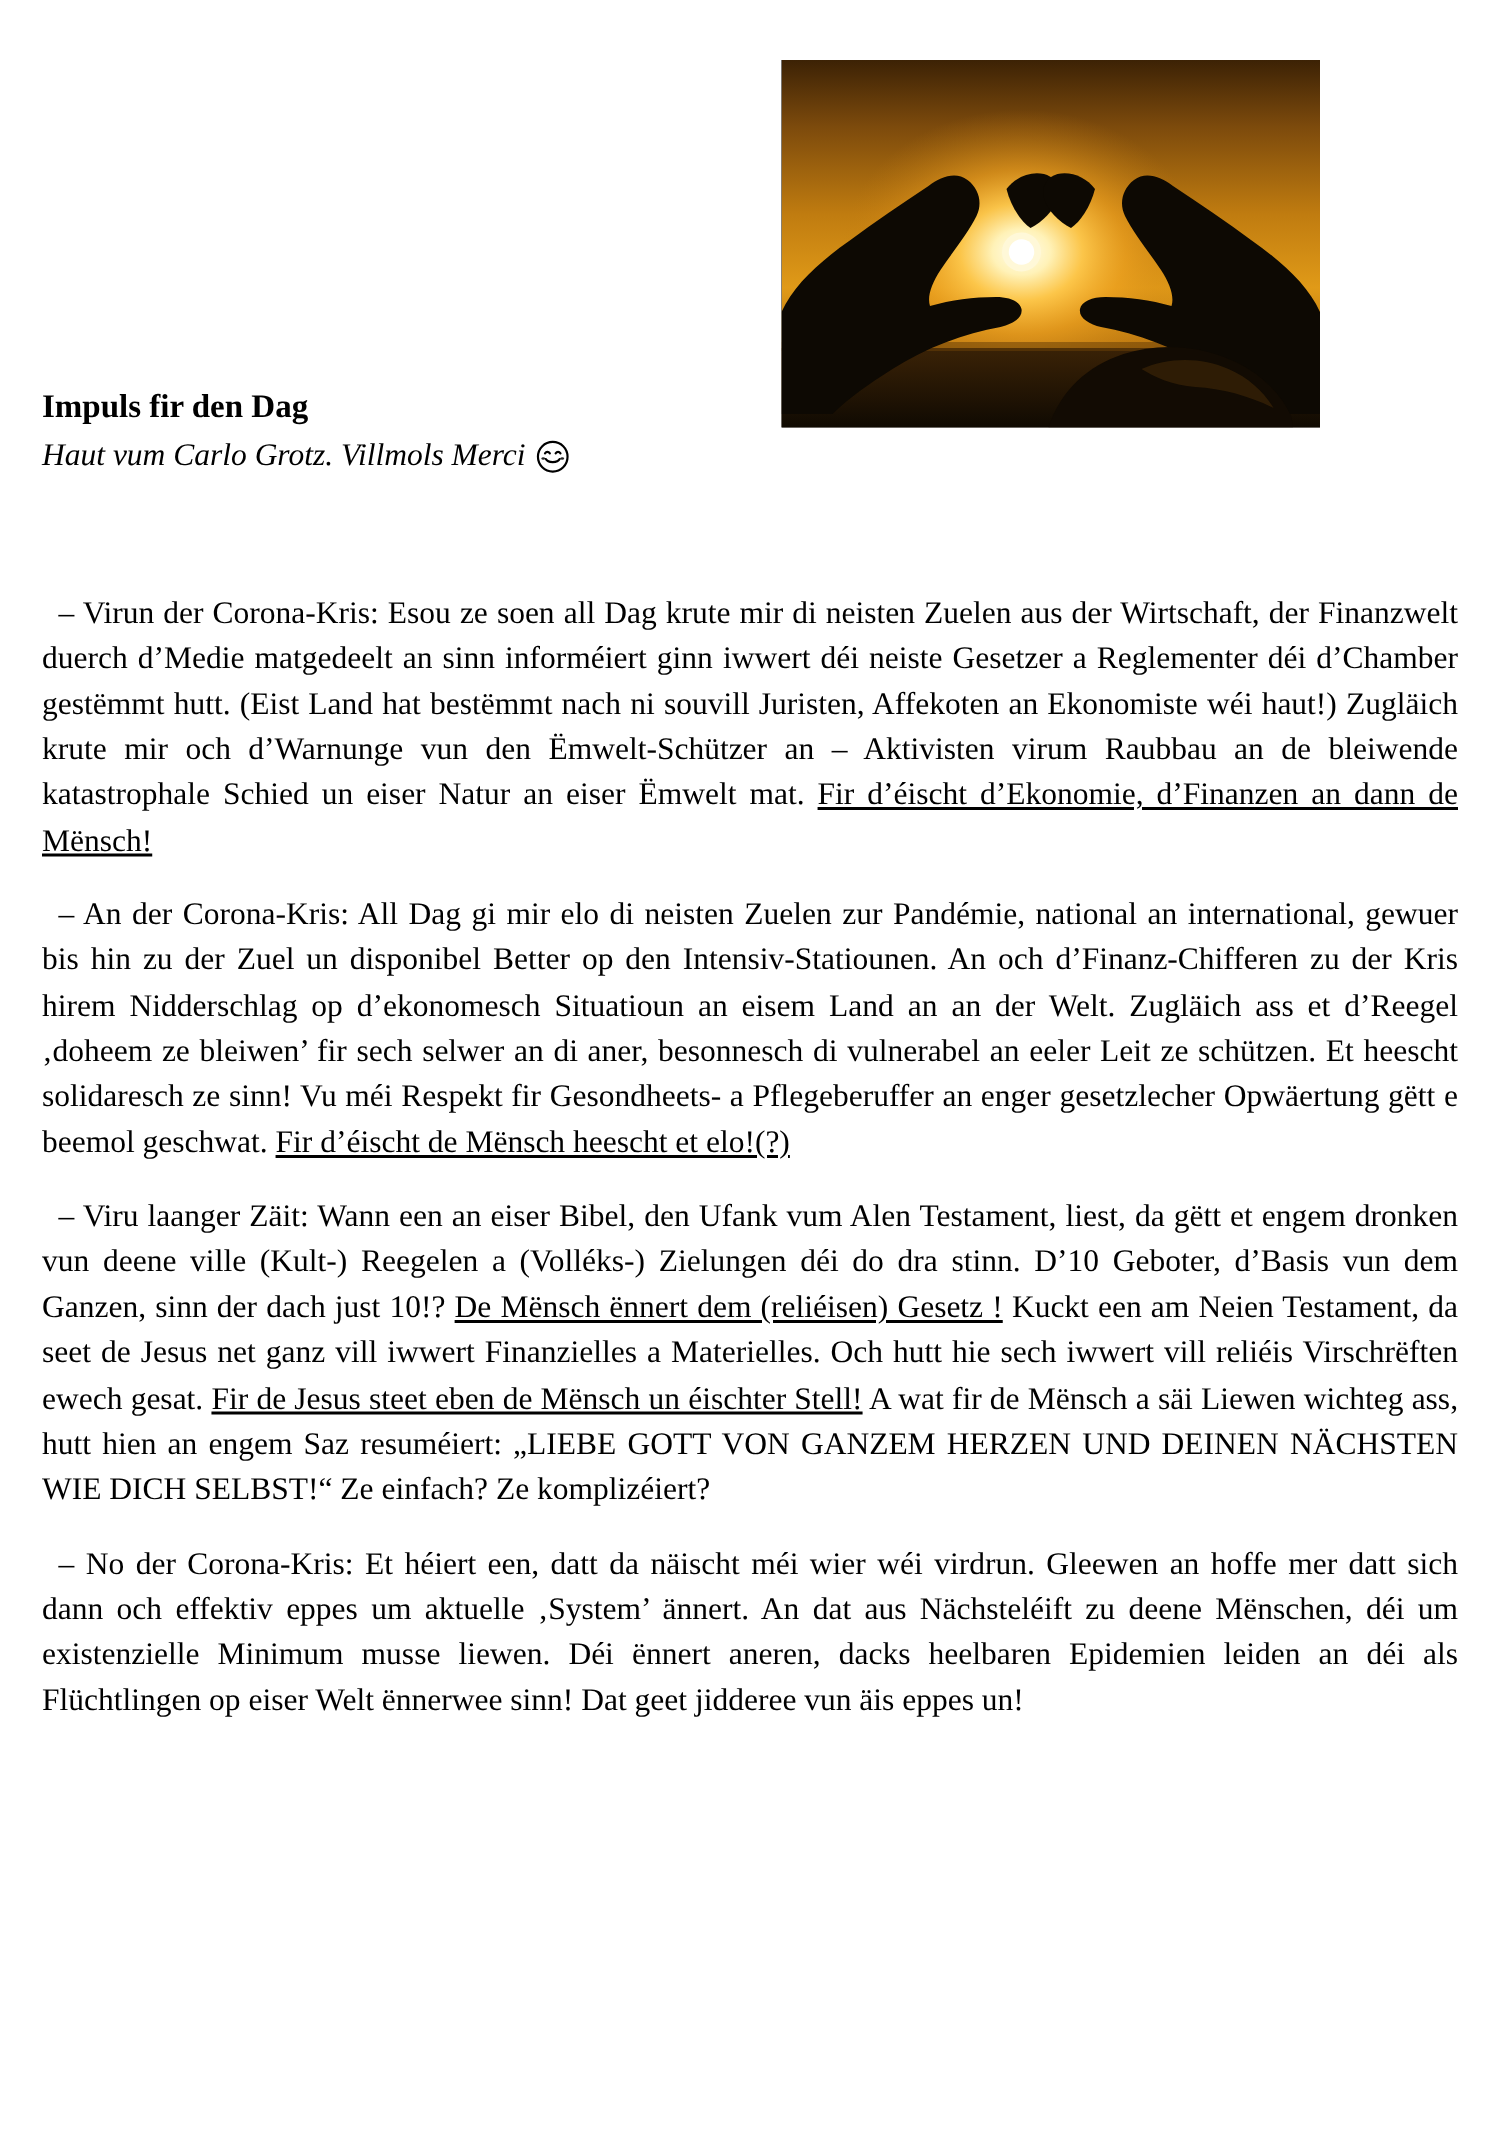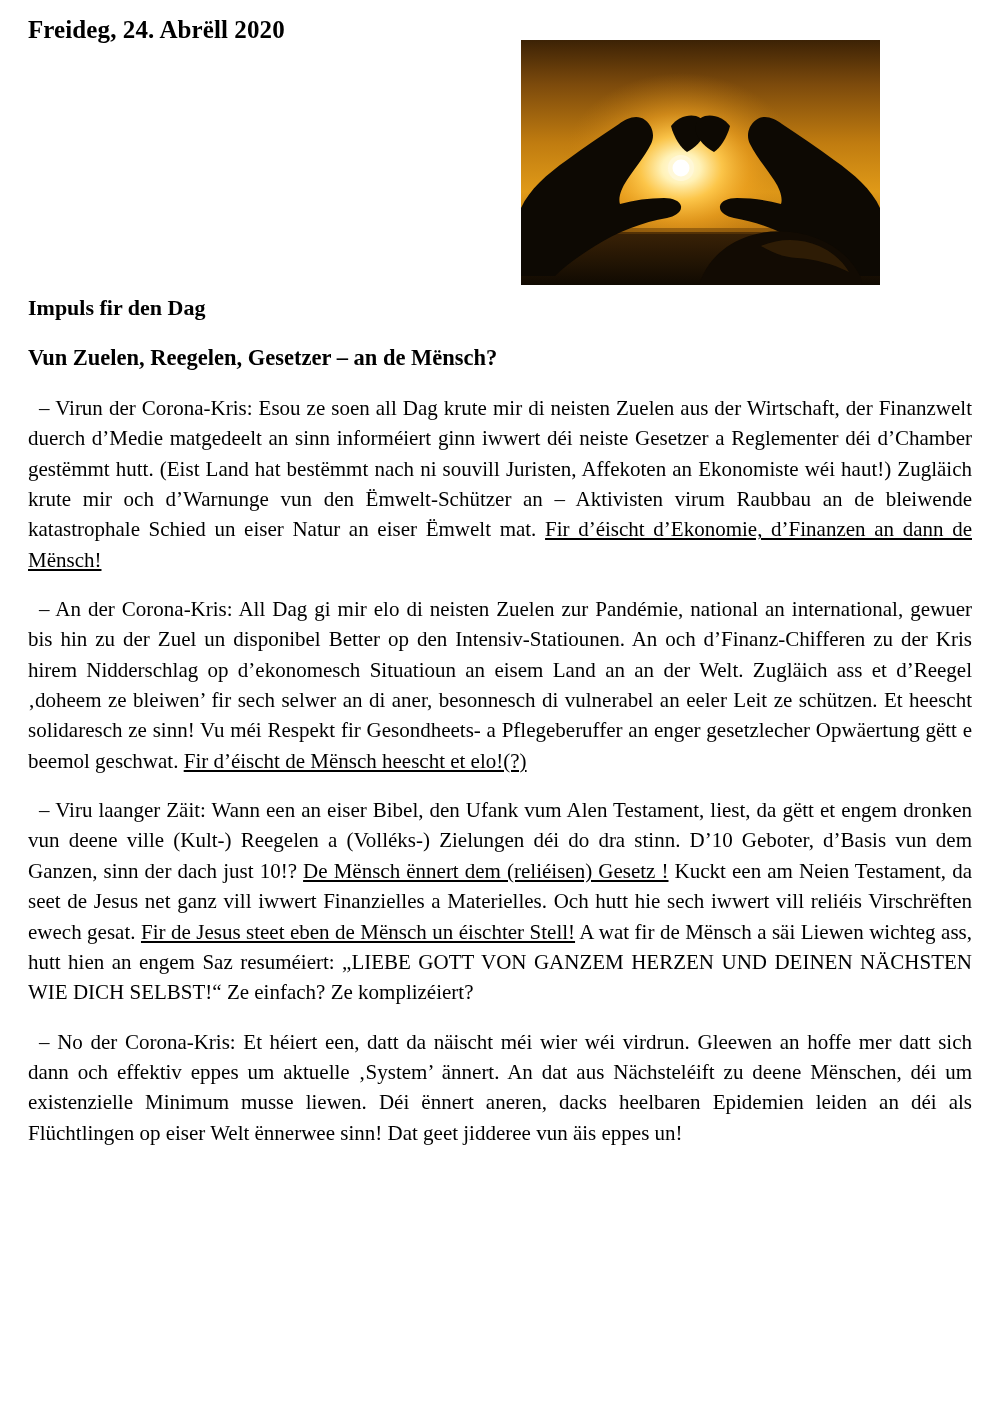--- a/index.html
+++ b/index.html
@@ -52,21 +52,20 @@
   }
   .photo svg { display: block; width: 100%; height: 100%; }
 
   
   .impuls-title {
     position: absolute;
     left: 28px;
     top: 258px;
     font-size: 22px;
     font-weight: bold;
-    margin-top: 37px;
   }
   .impuls-author {
     position: absolute;
     left: 28px;
     top: 291px;
     font-size: 21px;
     font-style: italic;
     display: flex;
     align-items: center;
     gap: 7px;
@@ -109,21 +108,20 @@
     hyphens: none;
   }
   .para:last-child { margin-bottom: 0; }
   .u { text-decoration: underline; text-underline-offset: 1.5px; }
 </style>
 </head>
 <body>
 
 <div class="page">
 
-  <div class="date-heading">Freideg, 24. Abrëll 2020</div>
 
   <div class="photo-wrap">
     <div class="photo">
       <svg viewBox="0 0 359 245" preserveAspectRatio="none" aria-hidden="true">
         <defs>
           <linearGradient id="skyGrad" x1="0" y1="0" x2="0" y2="1">
             <stop offset="0%" stop-color="#3c2205"></stop>
             <stop offset="18%" stop-color="#7c4a0c"></stop>
             <stop offset="42%" stop-color="#c07c10"></stop>
             <stop offset="62%" stop-color="#e09a18"></stop>
@@ -173,22 +171,34 @@
         <path d="M178 245 C186 220 204 204 228 196 C250 189 274 190 295 198
                  C316 206 332 220 340 238 L341 245 Z" fill="#120b03"></path>
         <path d="M240 206 C258 198 280 198 298 206 C312 212 322 222 328 232
                  C312 224 294 219 276 218 C260 217 248 211 240 206 Z" fill="#4a2d08" opacity="0.5"></path>
       </svg>
     </div>
   </div>
 
   <div class="impuls-title">Impuls fir den Dag</div>
 
-
-  <div class="section-heading">Vun Zuelen, Reegelen, Gesetzer – an de Mënsch?</div>
+  <div class="impuls-author">
+    <span>Haut vum Carlo Grotz. Villmols Merci</span>
+    <span class="smiley-icon">
+      <svg viewBox="0 0 24 24" aria-hidden="true">
+        <circle cx="12" cy="12" r="10.3" fill="none" stroke="#000" stroke-width="1.5"></circle>
+        <path d="M6.6 9.6 C7.5 8.3 9.1 8.3 10.0 9.6" fill="none" stroke="#000" stroke-width="1.5" stroke-linecap="round"></path>
+        <path d="M14.0 9.6 C14.9 8.3 16.5 8.3 17.4 9.6" fill="none" stroke="#000" stroke-width="1.5" stroke-linecap="round"></path>
+        <path d="M7.2 13.6 C8.6 16.4 15.4 16.4 16.8 13.6" fill="none" stroke="#000" stroke-width="1.5" stroke-linecap="round"></path>
+        <ellipse cx="5.4" cy="13.2" rx="1.3" ry="0.9" fill="#000" opacity="0.85"></ellipse>
+        <ellipse cx="18.6" cy="13.2" rx="1.3" ry="0.9" fill="#000" opacity="0.85"></ellipse>
+      </svg>
+    </span>
+  </div>
+
 
   <div class="body-col">
     <p class="para"><span>– Virun der Corona-Kris: Esou ze soen all Dag krute mir di neisten Zuelen aus der Wirtschaft, der Finanzwelt duerch d’Medie matgedeelt an sinn informéiert ginn iwwert déi neiste Gesetzer a Reglementer déi d’Chamber gestëmmt hutt. (Eist Land hat bestëmmt nach ni souvill Juristen, Affekoten an Ekonomiste wéi haut!) Zugläich krute mir och d’Warnunge vun den Ëmwelt-Schützer an – Aktivisten virum Raubbau an de bleiwende katastrophale Schied un eiser Natur an eiser Ëmwelt mat. </span><span class="u">Fir d’éischt d’Ekonomie, d’Finanzen an dann de Mënsch!</span></p>
     <p class="para"><span>– An der Corona-Kris: All Dag gi mir elo di neisten Zuelen zur Pandémie, national an international, gewuer bis hin zu der Zuel un disponibel Better op den Intensiv-Statiounen. An och d’Finanz-Chifferen zu der Kris hirem Nidderschlag op d’ekonomesch Situatioun an eisem Land an an der Welt. Zugläich ass et d’Reegel ‚doheem ze bleiwen’ fir sech selwer an di aner, besonnesch di vulnerabel an eeler Leit ze schützen. Et heescht solidaresch ze sinn! Vu méi Respekt fir Gesondheets- a Pflegeberuffer an enger gesetzlecher Opwäertung gëtt e beemol geschwat. </span><span class="u">Fir d’éischt de Mënsch heescht et elo!(?)</span></p>
     <p class="para"><span>– Viru laanger Zäit: Wann een an eiser Bibel, den Ufank vum Alen Testament, liest, da gëtt et engem dronken vun deene ville (Kult-) Reegelen a (Volléks-) Zielungen déi do dra stinn. D’10 Geboter, d’Basis vun dem Ganzen, sinn der dach just 10!? </span><span class="u">De Mënsch ënnert dem (reliéisen) Gesetz !</span><span> Kuckt een am Neien Testament, da seet de Jesus net ganz vill iwwert Finanzielles a Materielles. Och hutt hie sech iwwert vill reliéis Virschrëften ewech gesat. </span><span class="u">Fir de Jesus steet eben de Mënsch un éischter Stell!</span><span> A wat fir de Mënsch a säi Liewen wichteg ass, hutt hien an engem Saz resuméiert: „LIEBE GOTT VON GANZEM HERZEN UND DEINEN NÄCHSTEN WIE DICH SELBST!“ Ze einfach? Ze komplizéiert?</span></p>
     <p class="para"><span>– No der Corona-Kris: Et héiert een, datt da näischt méi wier wéi virdrun. Gleewen an hoffe mer datt sich dann och effektiv eppes um aktuelle ‚System’ ännert. An dat aus Nächsteléift zu deene Mënschen, déi um existenzielle Minimum musse liewen. Déi ënnert aneren, dacks heelbaren Epidemien leiden an déi als Flüchtlingen op eiser Welt ënnerwee sinn! Dat geet jidderee vun äis eppes un!</span></p>
   </div>
 
 </div>
 

